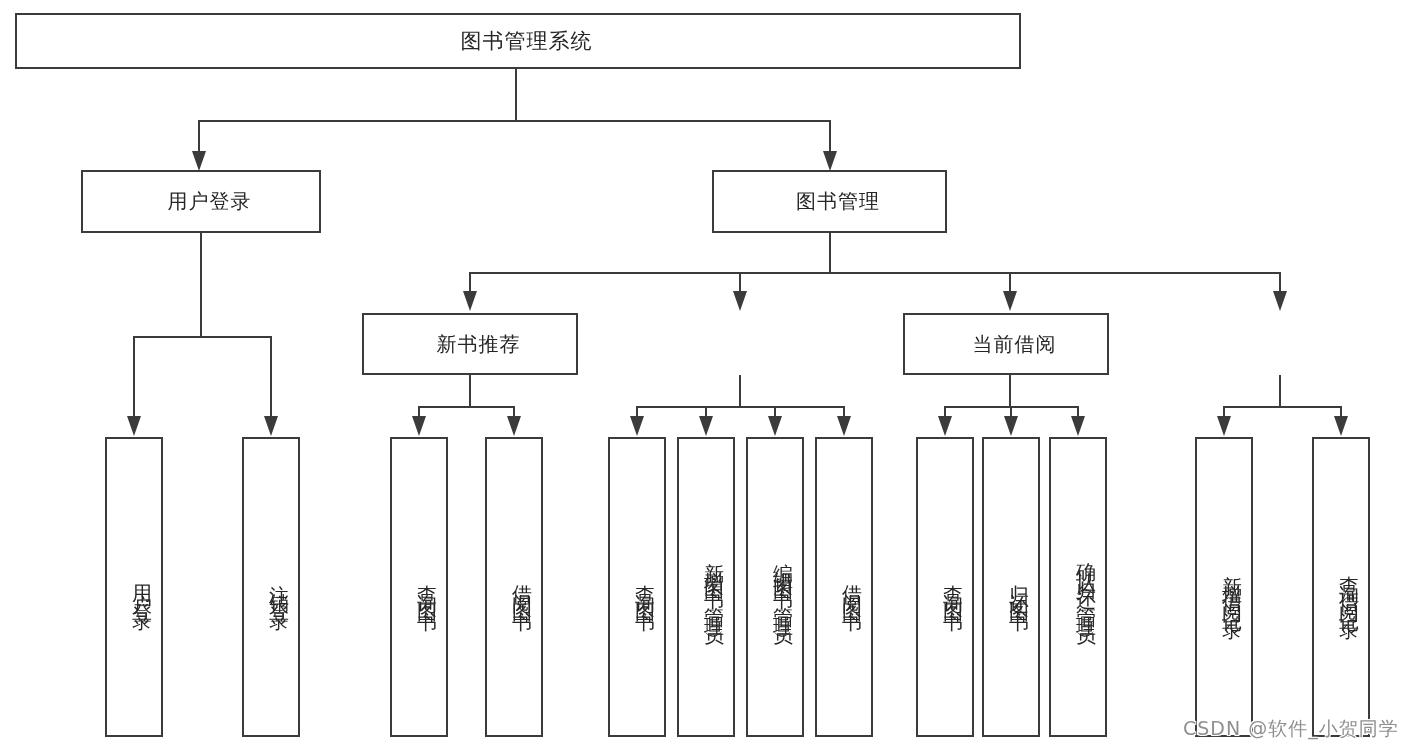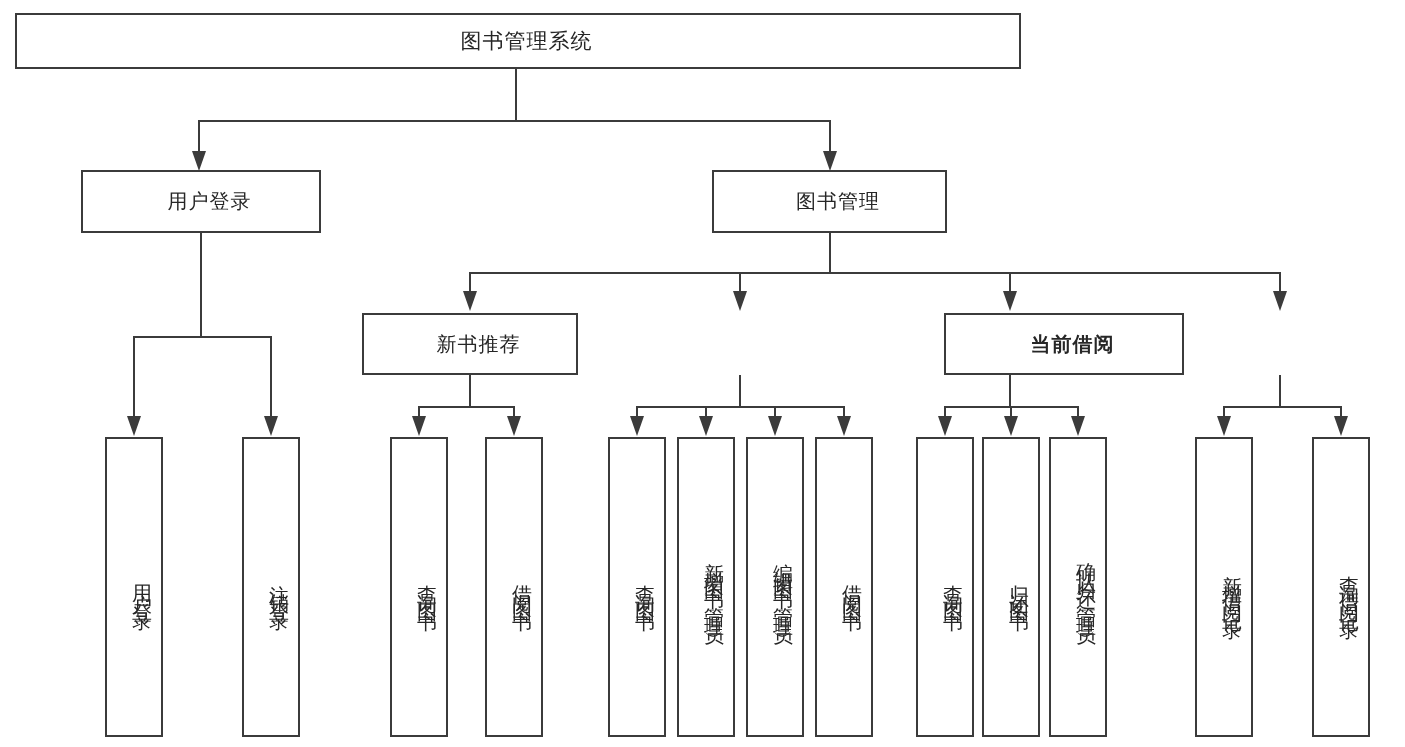--- a/index.html
+++ b/index.html
@@ -97,21 +97,21 @@
   <div class="vline" style="left:739px; top:272px; height:21px;"></div>
   <div class="arrowhead" style="left:733px; top:291px;"></div>
   <div class="vline" style="left:1009px; top:272px; height:21px;"></div>
   <div class="arrowhead" style="left:1003px; top:291px;"></div>
   <div class="vline" style="left:1279px; top:272px; height:21px;"></div>
   <div class="arrowhead" style="left:1273px; top:291px;"></div>
 
   <div class="box" style="left:362px; top:313px; width:216px; height:62px;">
     <span class="hlabel">新书推荐</span>
   </div>
-  <div class="box" style="left:944px; top:313px; width:240px; height:62px;font-weight:bold;">
+  <div class="box" style="left:903px; top:313px; width:206px; height:62px;">
     <span class="hlabel">当前借阅</span>
   </div>
 
   <div class="vline" style="left:469px; top:375px; height:33px;"></div>
   <div class="hline" style="left:418px; top:406px; width:97px;"></div>
   <div class="vline" style="left:418px; top:406px; height:13px;"></div>
   <div class="arrowhead" style="left:412px; top:416px;"></div>
   <div class="vline" style="left:513px; top:406px; height:13px;"></div>
   <div class="arrowhead" style="left:507px; top:416px;"></div>
 
@@ -179,14 +179,15 @@
     <span class="vtext">确认归还（管理员）</span>
   </div>
 
   <div class="box" style="left:1195px; top:437px; width:58px; height:300px;">
     <span class="vtext">新增借阅记录</span>
   </div>
   <div class="box" style="left:1312px; top:437px; width:58px; height:300px;">
     <span class="vtext">查询借阅记录</span>
   </div>
 
+  <div class="watermark">CSDN @软件_小贺同学</div>
 
 </div>
 
 </body></html>

